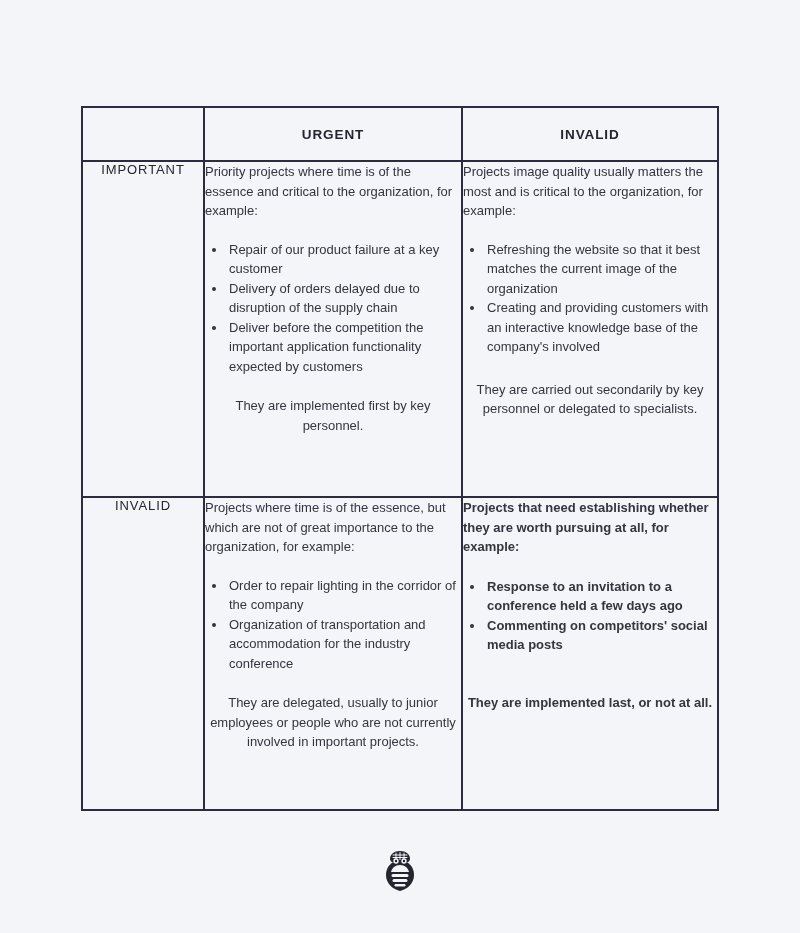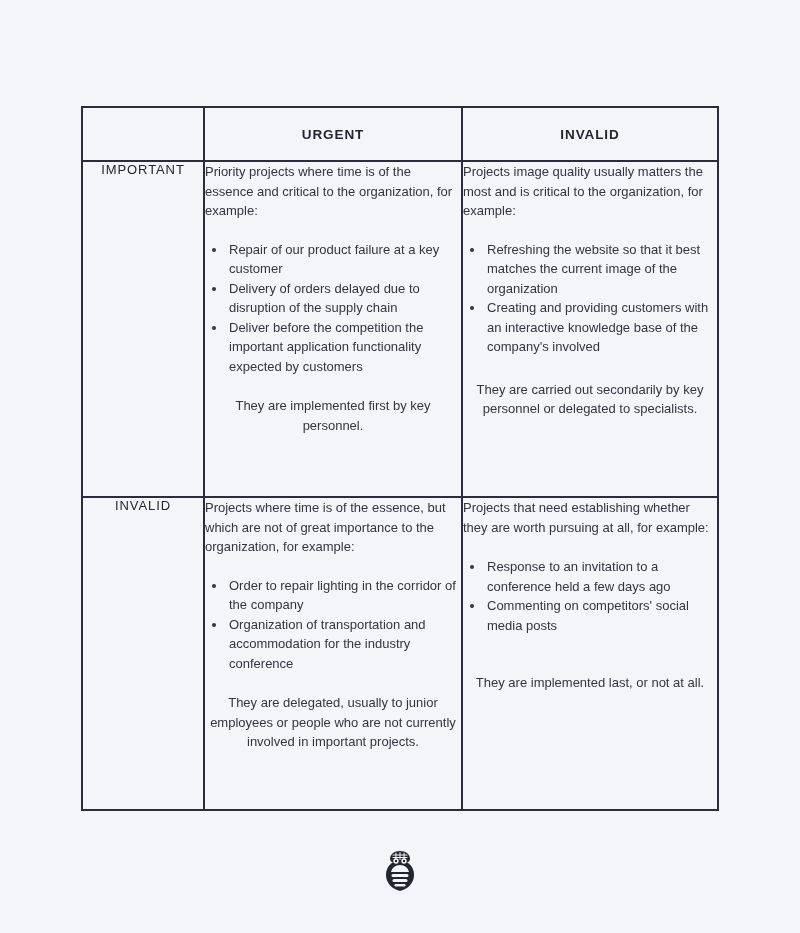--- a/index.html
+++ b/index.html
@@ -98,21 +98,21 @@
   }
   .cell-inner p.outro {
     margin: 20px 0 0 0;
     text-align: center;
   }
 
   
   .cell-r1c1 { padding-top: 18px; }
   .cell-r1c2 { padding-top: 18px; }
   .cell-r2c1 { padding-top: 25px; }
-  .cell-r2c2 { padding-top: 45px; }
+  .cell-r2c2 { padding-top: 45px; font-weight: bold; }
   .cell-r2c2 .cell-inner ul { margin-top: 20px; }
   .cell-r2c2 .cell-inner p.outro { margin-top: 38px; }
   .cell-r1c2 .cell-inner p.outro { margin-top: 23px; }
 
   
   .brand {
     position: absolute;
     left: 0;
     right: 0;
     top: 850px;

